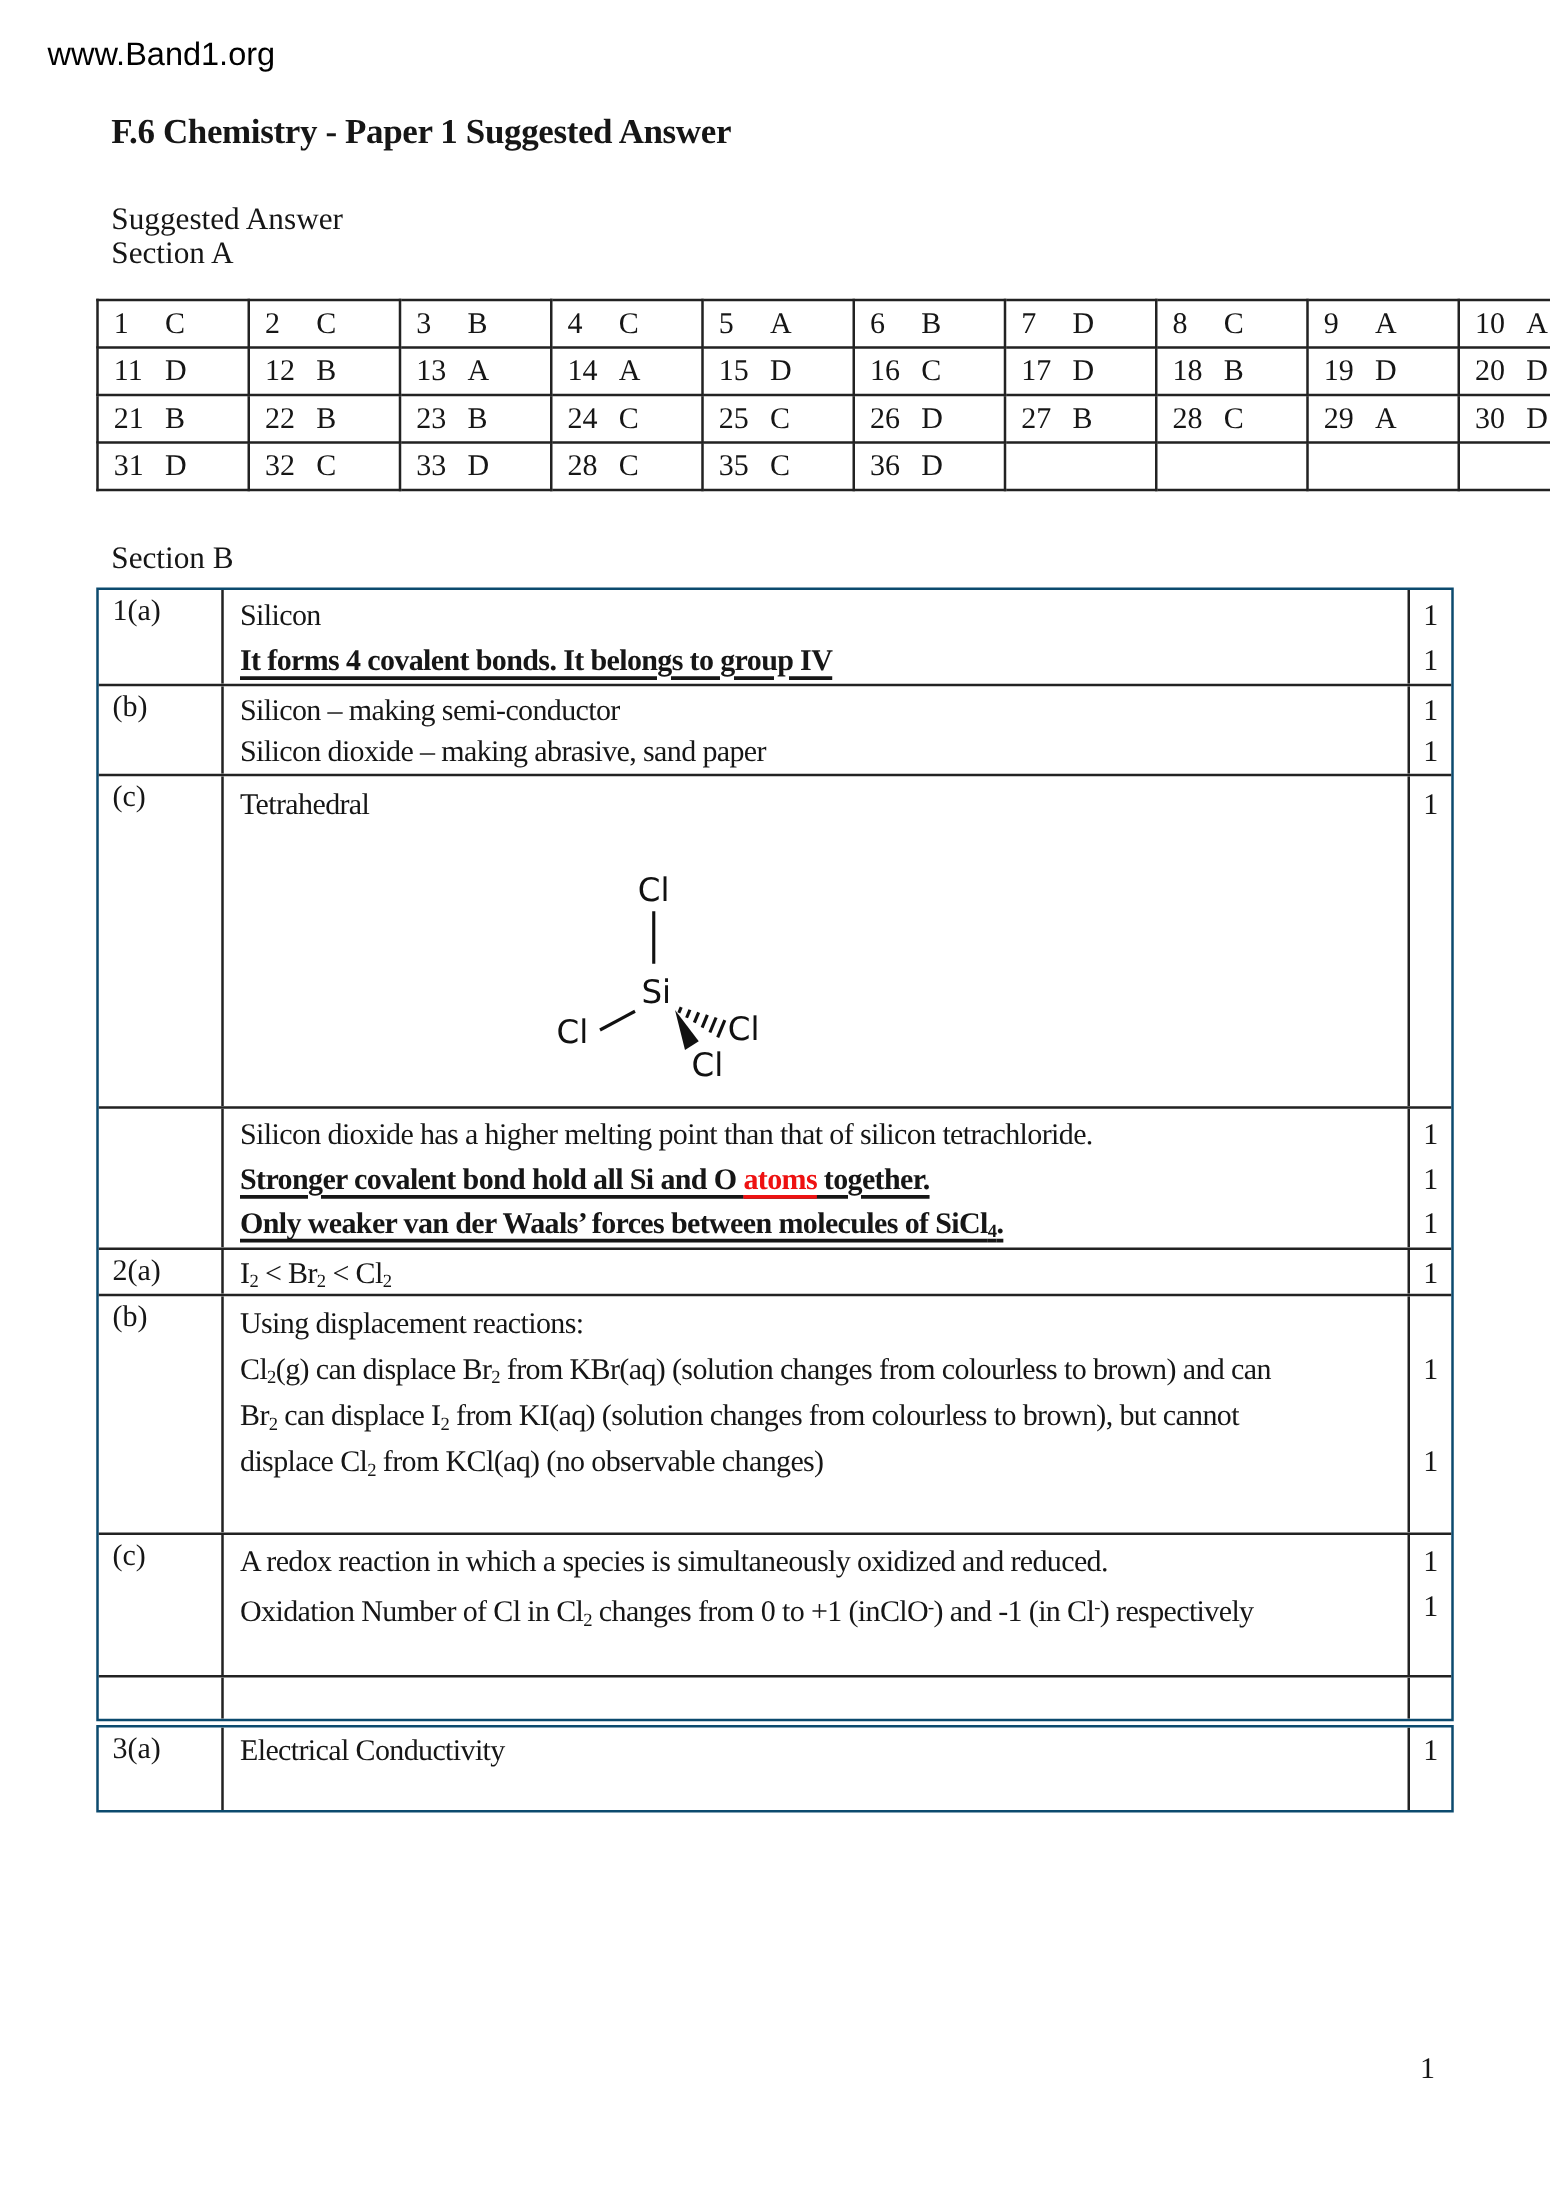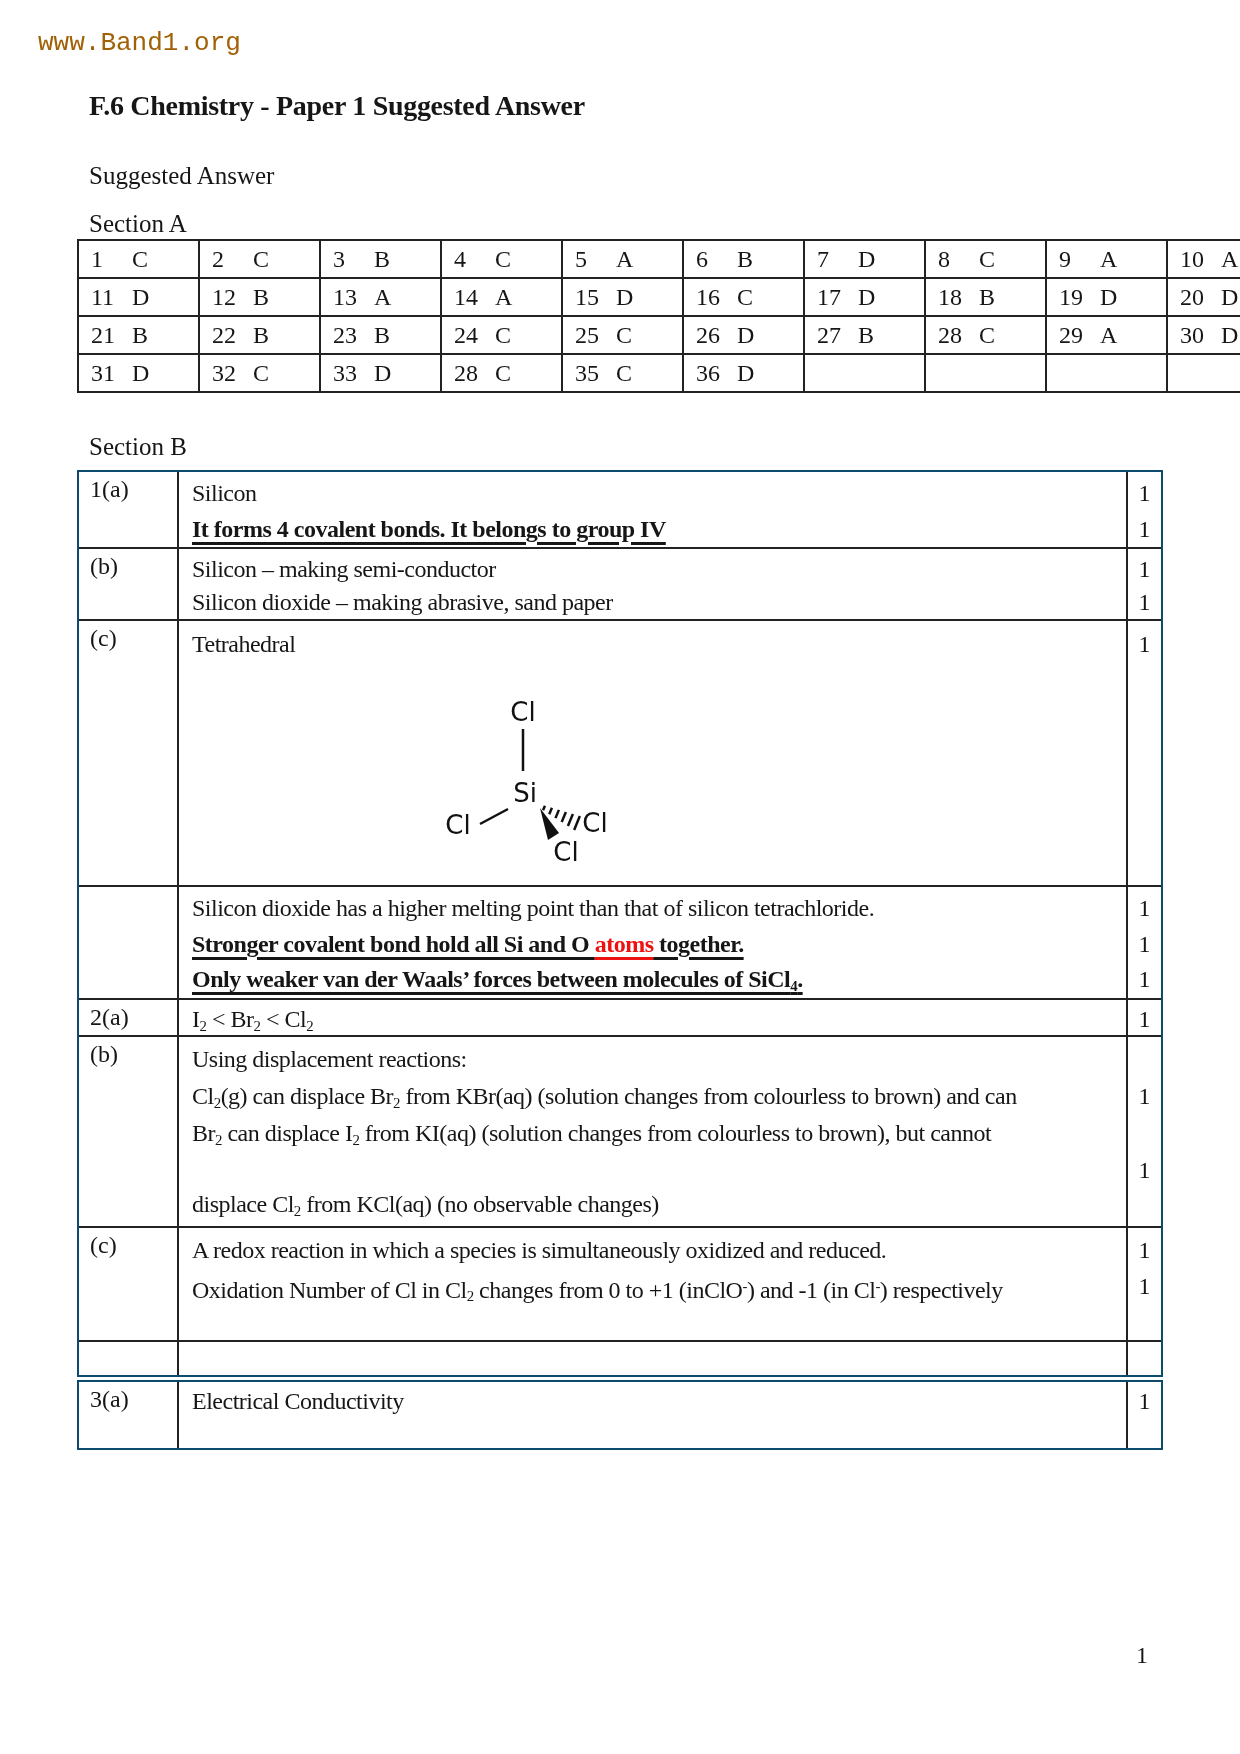--- a/index.html
+++ b/index.html
@@ -2,25 +2,25 @@
 <html><head>
 <meta charset="utf-8">
 <style>
   html,body { margin:0; padding:0; }
   body {
     width:1240px; height:1754px; position:relative; background:#ffffff;
     font-family:"Liberation Serif", serif; color:#161616; overflow:hidden;
   }
   .watermark {
     position:absolute; left:38px; top:28px;
-    font-family:Liberation Mono, monospace; font-size:26px; color:#a16207;
+    font-family:Liberation Sans, sans-serif; font-size:26px; color:#000000;
   }
   .title { position:absolute; left:89px; top:90px; font-size:28px; font-weight:bold; letter-spacing:-0.3px; }
   .subtitle { position:absolute; left:89px; top:162px; font-size:25px; }
-  .heading-a { position:absolute; left:89px; top:210px; font-size:25px; }
+  .heading-a { position:absolute; left:89px; top:189px; font-size:25px; }
   .heading-b { position:absolute; left:89px; top:433px; font-size:25px; }
 
   
   #tableA {
     position:absolute; left:77px; top:239px;
     border-collapse:collapse; table-layout:fixed; width:1074px;
   }
   #tableA td {
     border:2px solid #222; width:107px; height:36px;
     font-size:24px; padding:0 0 0 12px; vertical-align:middle;
@@ -198,21 +198,21 @@
       <div class="bcell-marks">
         <div class="bline mark" style="line-height: 31px; height: 31px;">1</div>
       </div>
     </div>
     <div class="brow" style="height: 191px;">
       <div class="bcell-label">(b)</div>
       <div class="bcell-main">
         <div class="bline" style="line-height: 37px; height: 37px;">Using displacement reactions:</div>
         <div class="bline" style="line-height: 37px; height: 37px;">Cl<sub>2</sub>(g) can displace Br<sub>2</sub> from KBr(aq) (solution changes from colourless to brown) and can</div>
         <div class="bline" style="line-height: 37px; height: 37px;">Br<sub>2</sub> can displace I<sub>2</sub> from KI(aq) (solution changes from colourless to brown), but cannot</div>
-        <div class="bline" style="line-height: 37px; height: 37px; margin-top: 34px;">displace Cl<sub>2</sub> from KCl(aq) (no observable changes)</div>
+        <div class="bline" style="line-height: 37px; height: 37px;">displace Cl<sub>2</sub> from KCl(aq) (no observable changes)</div>
       </div>
       <div class="bcell-marks">
         <div class="bline mark" style="line-height: 37px; height: 37px;"></div>
         <div class="bline mark" style="line-height: 37px; height: 37px;">1</div>
         <div class="bline mark" style="line-height: 37px; height: 37px;"></div>
         <div class="bline mark" style="line-height: 37px; height: 37px;">1</div>
         <div class="bline mark" style="line-height: 37px; height: 37px;"></div>
       </div>
     </div>
     <div class="brow" style="height: 114px;">

